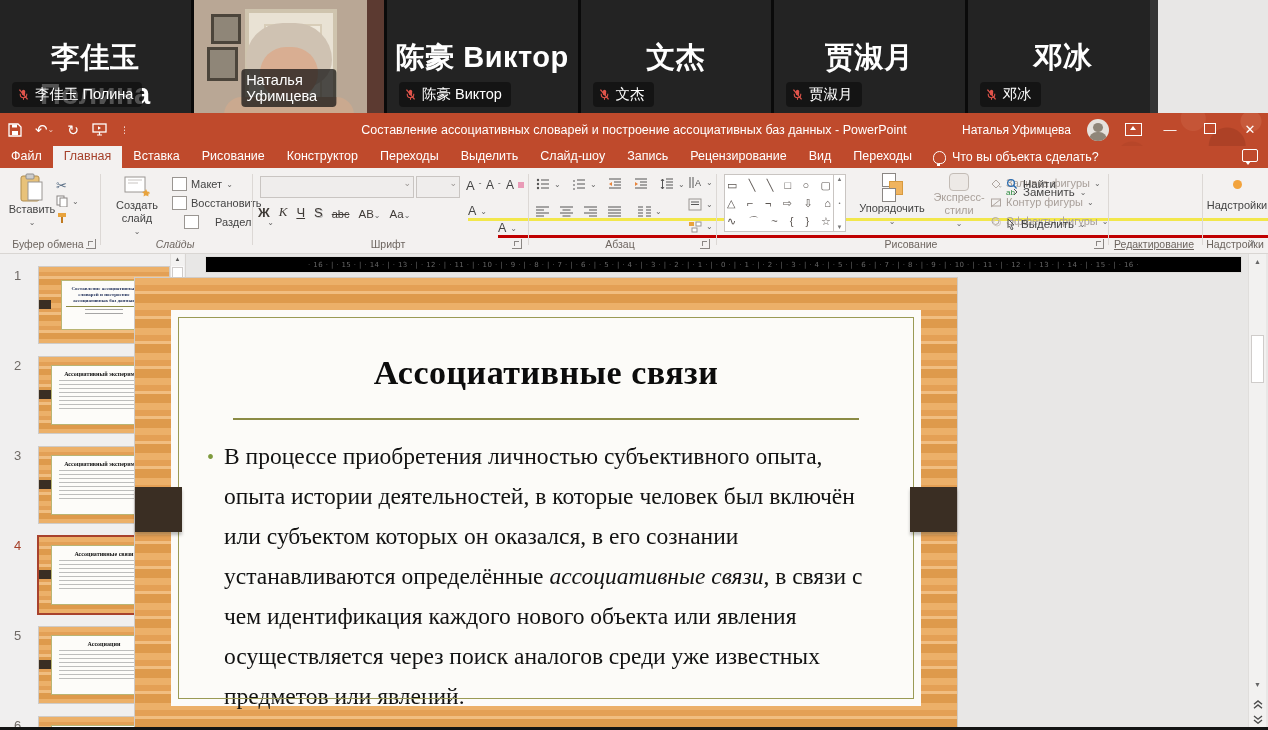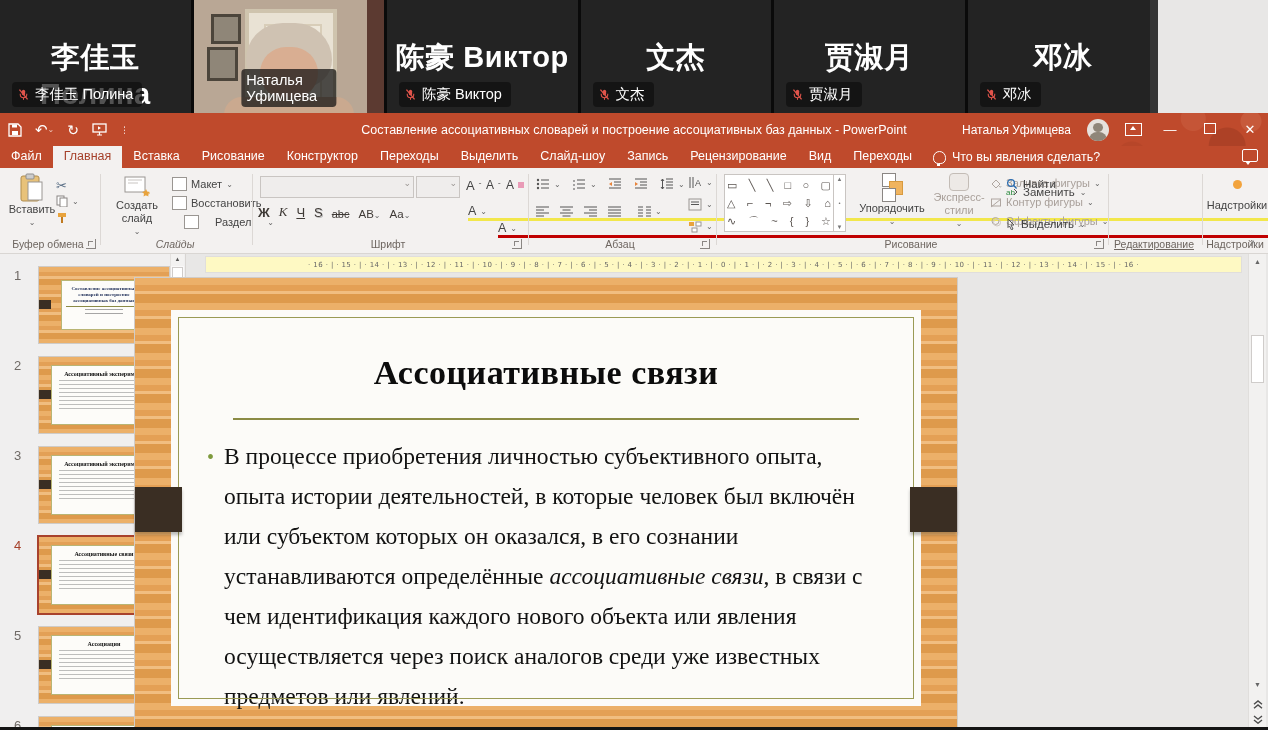--- a/index.html
+++ b/index.html
@@ -104,21 +104,21 @@
   .msub{margin:2px auto 0;width:46%;height:8px;background:repeating-linear-gradient(180deg,#777 0 1px,transparent 1px 4px);opacity:.65;}
   .mlines{margin:2px auto 0;width:86%;height:55%;background:repeating-linear-gradient(180deg,#8a8a8a 0 1px,transparent 1px 4px);opacity:.55;}
   .mtab{position:absolute;width:12px;height:9px;background:var(--brown,#3A2E23);top:44%;}
   .mtab.l{left:0;}.mtab.r{right:0;}
   .tscroll{position:absolute;right:1px;top:0;bottom:0;width:13px;background:#FAF9F9;border-left:1px solid #E3E1DF;}
   .tscroll .up{position:absolute;top:0;left:0;right:0;height:13px;text-align:center;font-size:6px;color:#555;line-height:13px;background:#F3F2F1;}
   .tscroll .thumb{position:absolute;left:1px;right:1px;top:14px;height:92px;background:#fff;border:1px solid #CFCCCA;}
 
   .vruler{position:absolute;left:189px;top:25px;width:14px;height:447px;background:#fff;border:1px solid #E0DEDC;
           font-size:7px;color:#666;text-align:center;white-space:pre-line;line-height:13px;overflow:hidden;font-family:"DejaVu Sans",sans-serif;}
-  .hruler{position:absolute;left:205px;top:3px;width:1035px;height:15px;background:#fef9c3;border:1px solid #E0DEDC;
+  .hruler{position:absolute;left:205px;top:3px;width:1035px;height:15px;background:#000000;border:1px solid #E0DEDC;
           display:flex;align-items:center;justify-content:center;font-size:7px;color:#666;letter-spacing:.4px;white-space:nowrap;overflow:hidden;font-family:"DejaVu Sans",sans-serif;}
 
   .slide{position:absolute;left:135px;top:25px;width:822px;height:462px;box-shadow:0 0 0 1px #D0CCC9;
          background:repeating-linear-gradient(180deg,#ECB069 0 7px,#E4A055 7px 13px,#F1BE81 13px 16px,#DE9A4C 16px 25px);}
   .card{position:absolute;left:36px;right:36px;top:32px;bottom:34px;background:#FCFBF8;}
   .card::before{content:'';position:absolute;inset:7px;border:1.5px solid #9a9a55;pointer-events:none;}
   .stitle{margin:44px 0 0;text-align:center;font-family:"Liberation Serif",serif;font-weight:bold;font-size:34px;color:#0c0c0c;letter-spacing:.5px;}
   .srule{margin:26px 62px 0;height:2px;background:#8B8B45;}
   .sbody{display:flex;margin:16px 38px 0 36px;font-family:"Liberation Serif",serif;font-size:23.5px;line-height:40px;color:#121212;}
   .sbullet{color:#7E9A3D;margin:0 10px 0 0;font-size:20px;line-height:42px;}
@@ -250,21 +250,21 @@
       <span class="ribbon-opts"></span>
       <span class="ctl">—</span>
       <span class="ctl"><span class="restore" style="display:inline-block;"></span></span>
       <span class="ctl">✕</span>
     </div>
   </div>
 
   <div class="tabrow">
     <div class="tellme" style="order:99;">
       <span class="bulb"></span>
-      <span>Что вы явления сделать?</span>
+      <span>Что вы объекта сделать?</span>
     </div>
     <span class="comment-ic"></span>
   <div class="rtab" style="order: 0;">Файл</div>
       <div class="rtab active" style="order: 1;">Главная</div>
       <div class="rtab" style="order: 2;">Вставка</div>
       <div class="rtab" style="order: 3;">Рисование</div>
       <div class="rtab" style="order: 4;">Конструктор</div>
       <div class="rtab" style="order: 5;">Переходы</div>
       <div class="rtab" style="order: 6;">Выделить</div>
       <div class="rtab" style="order: 7;">Слайд-шоу</div>

